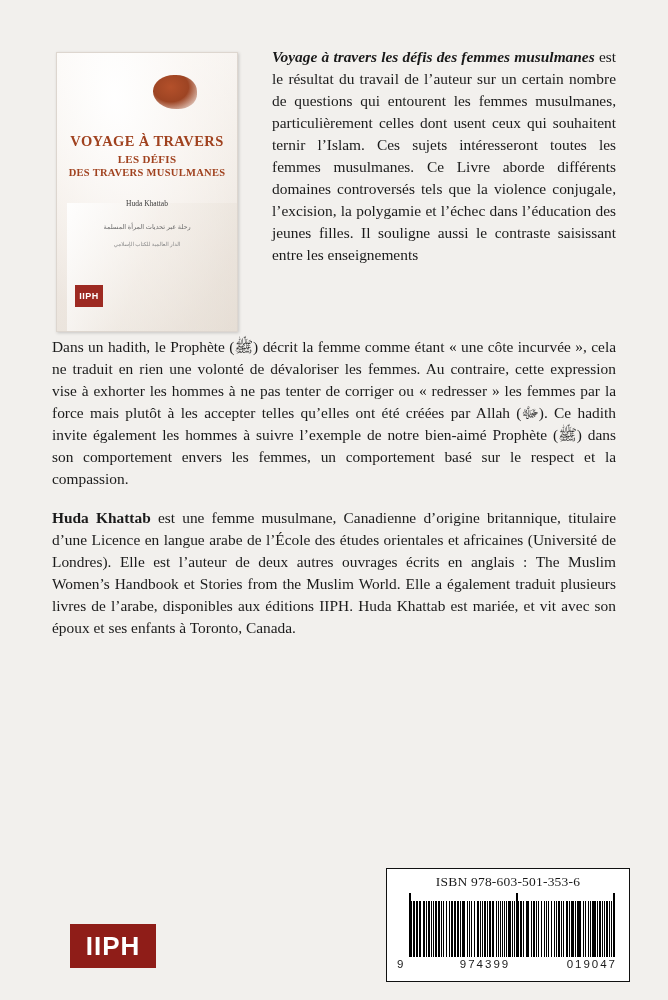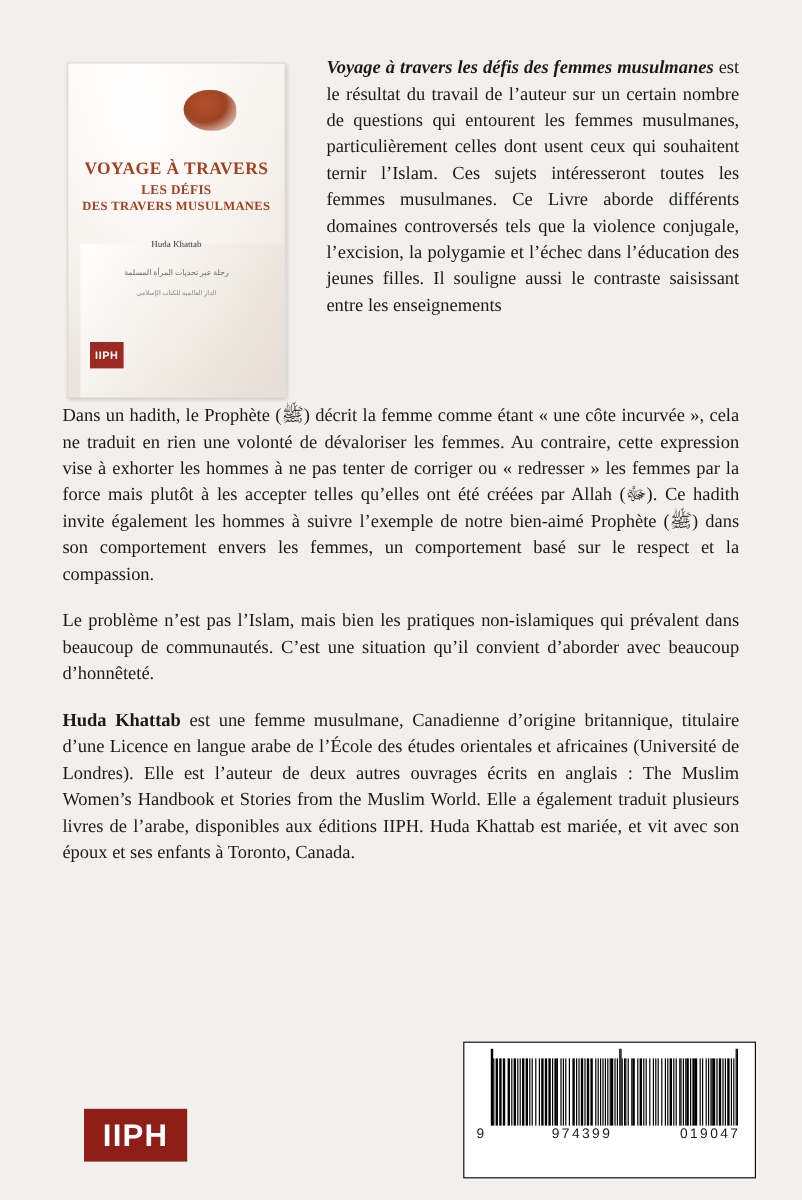--- a/index.html
+++ b/index.html
@@ -265,31 +265,31 @@
 
     <p class="para intro">
       <span class="italic-title">Voyage à travers les défis des femmes musulmanes</span><span> est le résultat du travail de l’auteur sur un certain nombre de questions qui entourent les femmes musulmanes, particulièrement celles dont usent ceux qui souhaitent ternir l’Islam. Ces sujets intéresseront toutes les femmes musulmanes. Ce Livre aborde différents domaines controversés tels que la violence conjugale, l’excision, la polygamie et l’échec dans l’éducation des jeunes filles. Il souligne aussi le contraste saisissant entre les enseignements</span>
     </p>
 
     <div class="clear"></div>
   </div>
 
   <p class="para">Dans un hadith, le Prophète (ﷺ) décrit la femme comme étant « une côte incurvée », cela ne traduit en rien une volonté de dévaloriser les femmes. Au contraire, cette expression vise à exhorter les hommes à ne pas tenter de corriger ou « redresser » les femmes par la force mais plutôt à les accepter telles qu’elles ont été créées par Allah (ﷻ). Ce hadith invite également les hommes à suivre l’exemple de notre bien-aimé Prophète (ﷺ) dans son comportement envers les femmes, un comportement basé sur le respect et la compassion.</p>
 
-  <p class="para">Le problème n’est pas l’Islam, mais bien les pratiques non-islamiques qui prévalent dans beaucoup de communautés. C’est une situation qu’il convient d’aborder avec beaucoup d’honnêteté.</p>
 
 
   <p class="para">
     <span class="author-name">Huda Khattab</span><span> est une femme musulmane, Canadienne d’origine britannique, titulaire d’une Licence en langue arabe de l’École des études orientales et africaines (Université de Londres). Elle est l’auteur de deux autres ouvrages écrits en anglais : The Muslim Women’s Handbook et Stories from the Muslim World. Elle a également traduit plusieurs livres de l’arabe, disponibles aux éditions IIPH. Huda Khattab est mariée, et vit avec son époux et ses enfants à Toronto, Canada.</span>
   </p>
 
   <div class="bottom">
     <div class="iiph-mark">IIPH</div>
 
     <div class="barcode-box">
+      <div class="isbn-text">ISBN 978-603-501-353-6</div>
       <div class="bars" id="bars">
           <span style="width:1px;background:#000;height:100%"></span>
           <span style="width:1px;background:transparent;height:100%"></span>
           <span style="width:1px;background:#000;height:100%"></span>
           <span style="width:2px;background:#000;height:88%"></span>
           <span style="width:2px;background:transparent;height:88%"></span>
           <span style="width:2px;background:#000;height:88%"></span>
           <span style="width:2px;background:transparent;height:88%"></span>
           <span style="width:3px;background:#000;height:88%"></span>
           <span style="width:2px;background:transparent;height:88%"></span>

